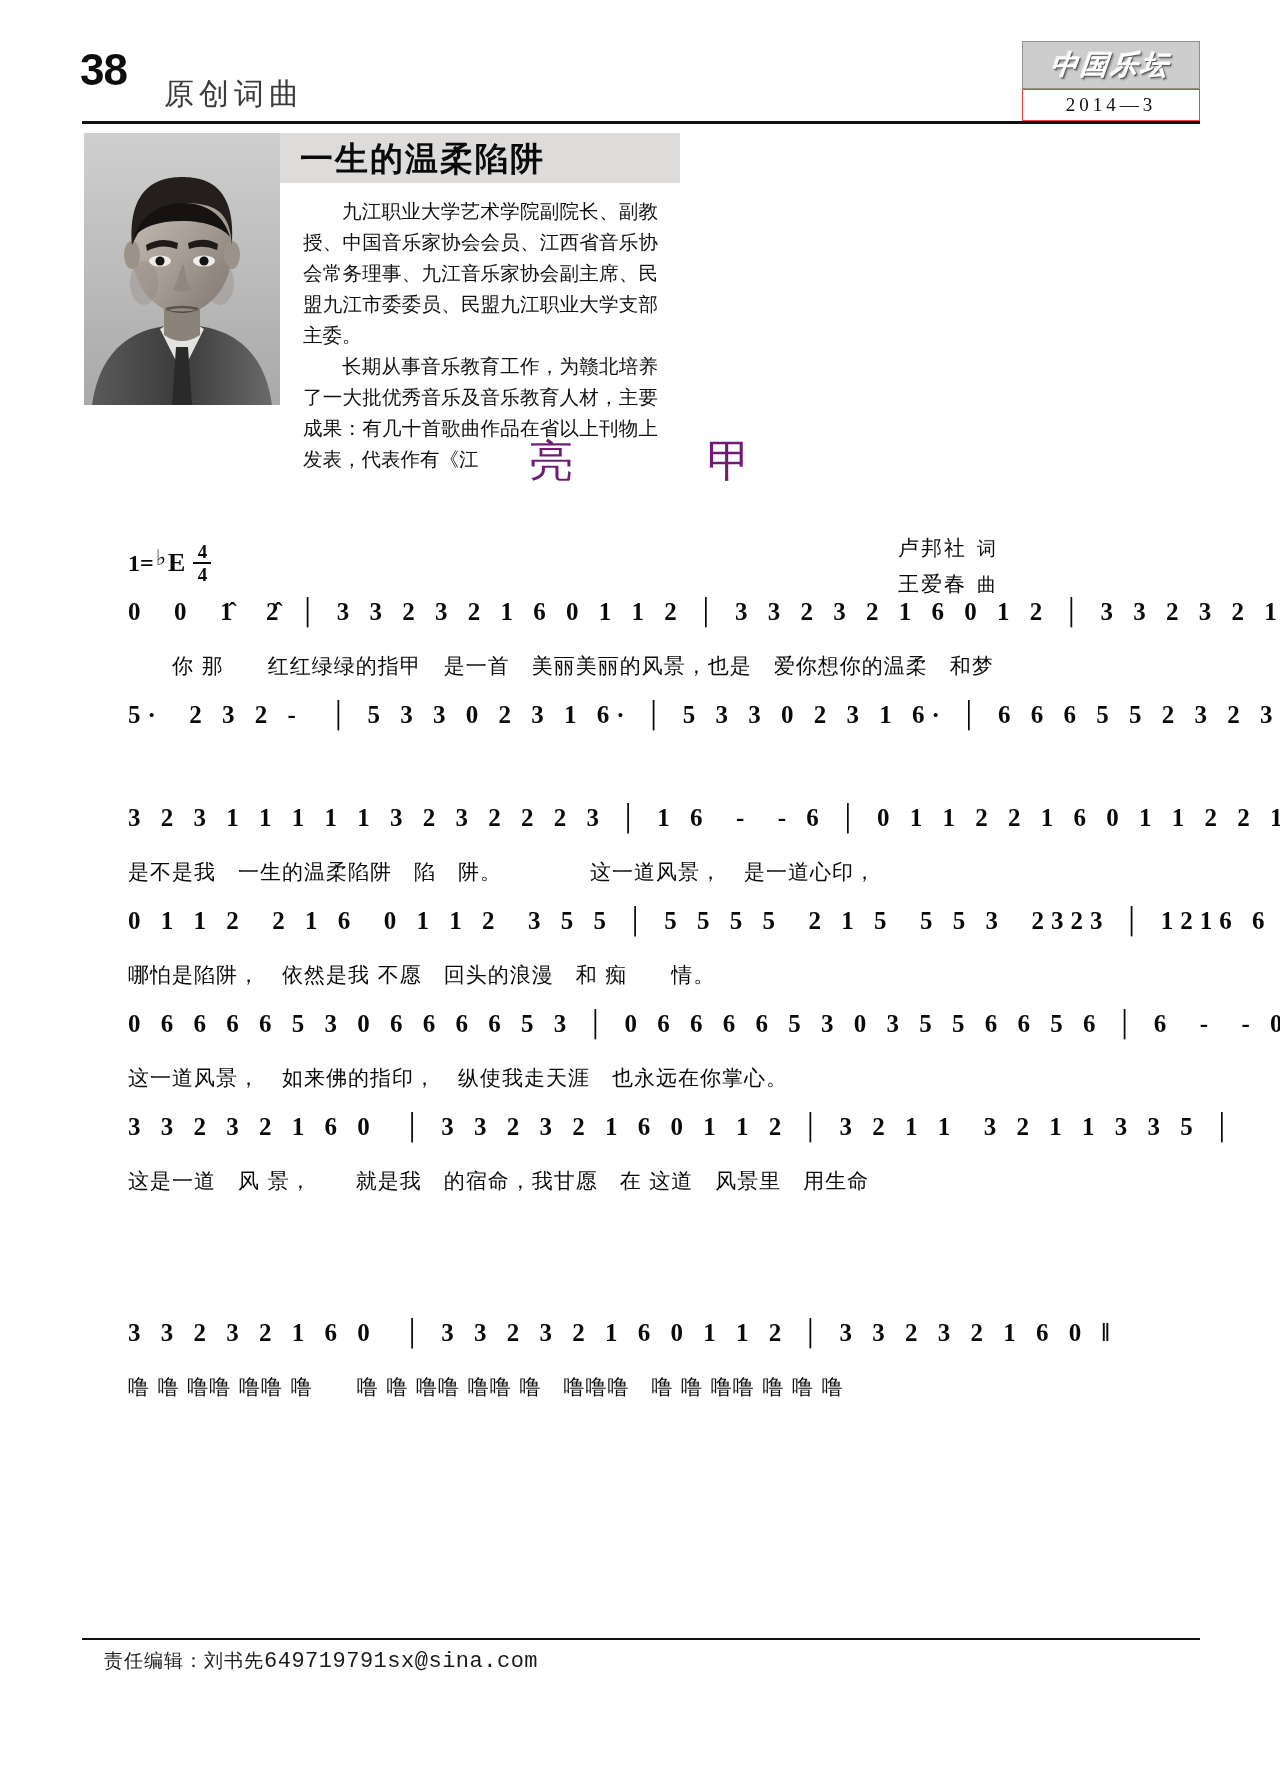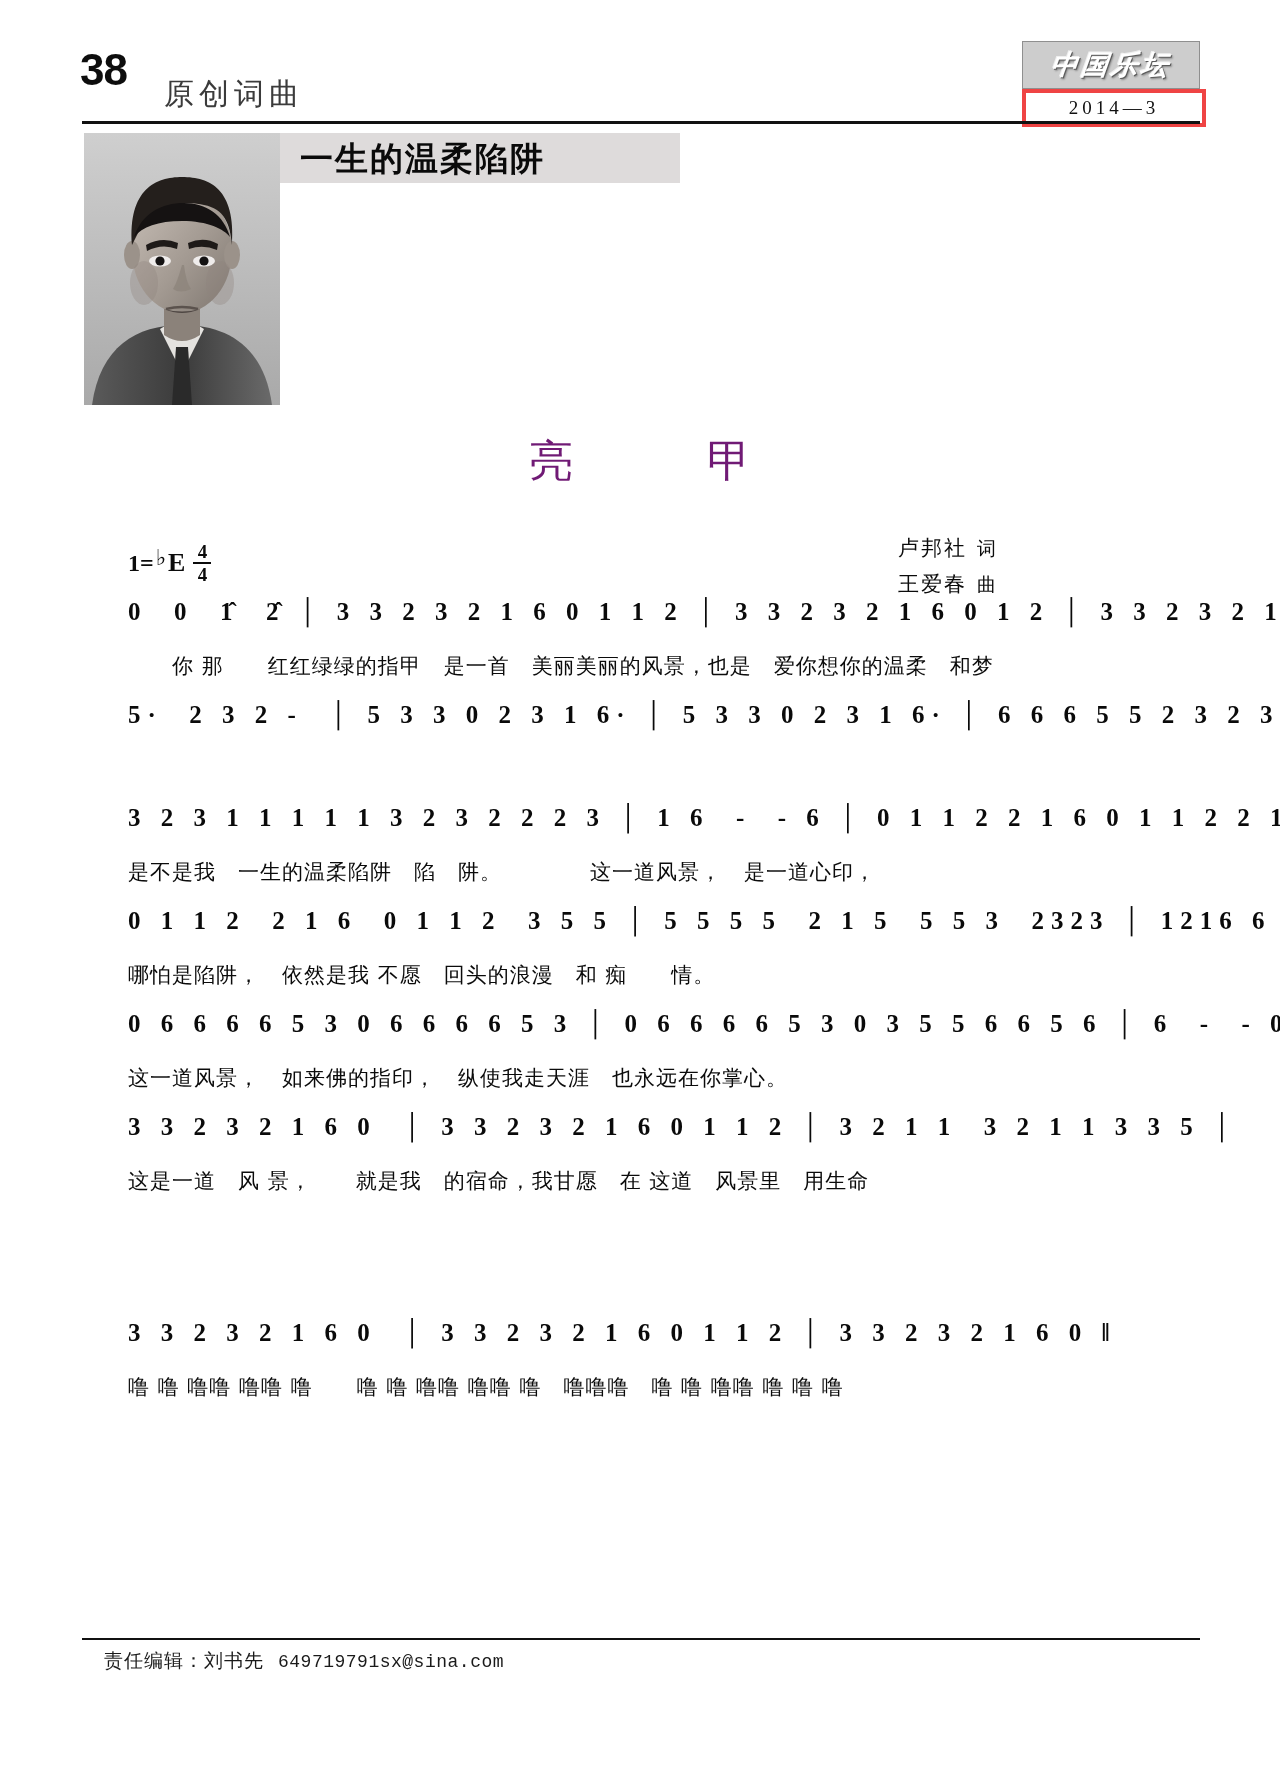--- a/index.html
+++ b/index.html
@@ -35,21 +35,21 @@
   .brand-text{
     font-family:"DejaVu Serif","Liberation Serif",serif;
     font-size:27px;font-weight:700;color:#ffffff;
     letter-spacing:3px;
     text-shadow:1px 1px 0 #5c5c5c,-1px -1px 0 #efefef, 2px 2px 2px rgba(0,0,0,.35);
     font-style:italic;
     transform:skewX(-6deg);
   }
   .issue-box{
     position:absolute;left:1022px;top:89px;width:176px;height:30px;
-    border:4px solid #ef4444;
+    border:1px solid #ef4444;
     display:flex;align-items:center;justify-content:center;
     font-family:"Liberation Serif","DejaVu Serif",serif;
     font-size:19px;letter-spacing:4px;color:#101010;
   }
   .hdr-rule{
     position:absolute;left:82px;top:121px;width:1118px;height:0;
     border-top:3px solid #111;
   }
 
   
@@ -131,21 +131,21 @@
     position:absolute;left:82px;top:1638px;width:1118px;height:0;
     border-top:2px solid #111;
   }
   .footer{
     position:absolute;left:104px;top:1648px;
     font-family:"DejaVu Serif","Liberation Serif",serif;
     font-size:19px;color:#1a1a1a;letter-spacing:1px;
   }
   .footer .mail{
     font-family:"Liberation Mono","DejaVu Sans Mono",monospace;
-    font-size:18px;margin-left:14px;letter-spacing:0.5px;
+    font-size:22px;letter-spacing:0.5px;
   }
 </style>
 </head>
 <body>
 
 <div class="page">
 
   <div class="hdr">
     <div class="pg-num">38</div>
     <div class="hdr-cat">原创词曲</div>
@@ -206,20 +206,24 @@
       <path d="M82 176 q16 -4 32 0" stroke="#5b524d" stroke-width="2.5" fill="none"></path>
 
       <ellipse cx="60" cy="150" rx="14" ry="22" fill="#8e857d" opacity=".35"></ellipse>
       <ellipse cx="136" cy="150" rx="14" ry="22" fill="#8e857d" opacity=".35"></ellipse>
     </svg>
   </div>
 
   <div class="title-band"></div>
   <div class="col-title">一生的温柔陷阱</div>
 
+  <div class="bio col-a">
+    <p class="ind">九江职业大学艺术学院副院长、副教授、中国音乐家协会会员、江西省音乐协会常务理事、九江音乐家协会副主席、民盟九江市委委员、民盟九江职业大学支部主委。</p>
+    <p class="ind">长期从事音乐教育工作，为赣北培养了一大批优秀音乐及音乐教育人材，主要成果：有几十首歌曲作品在省以上刊物上发表，代表作有《江</p>
+  </div>
 
   <div class="song-title">亮 甲</div>
 
   <div class="keysig">
     <span class="eq">1=</span>
     <span class="flat">♭</span>
     <span class="note">E</span>
     <span class="frac">
       <b>4</b>
       <span class="bar"></span>

